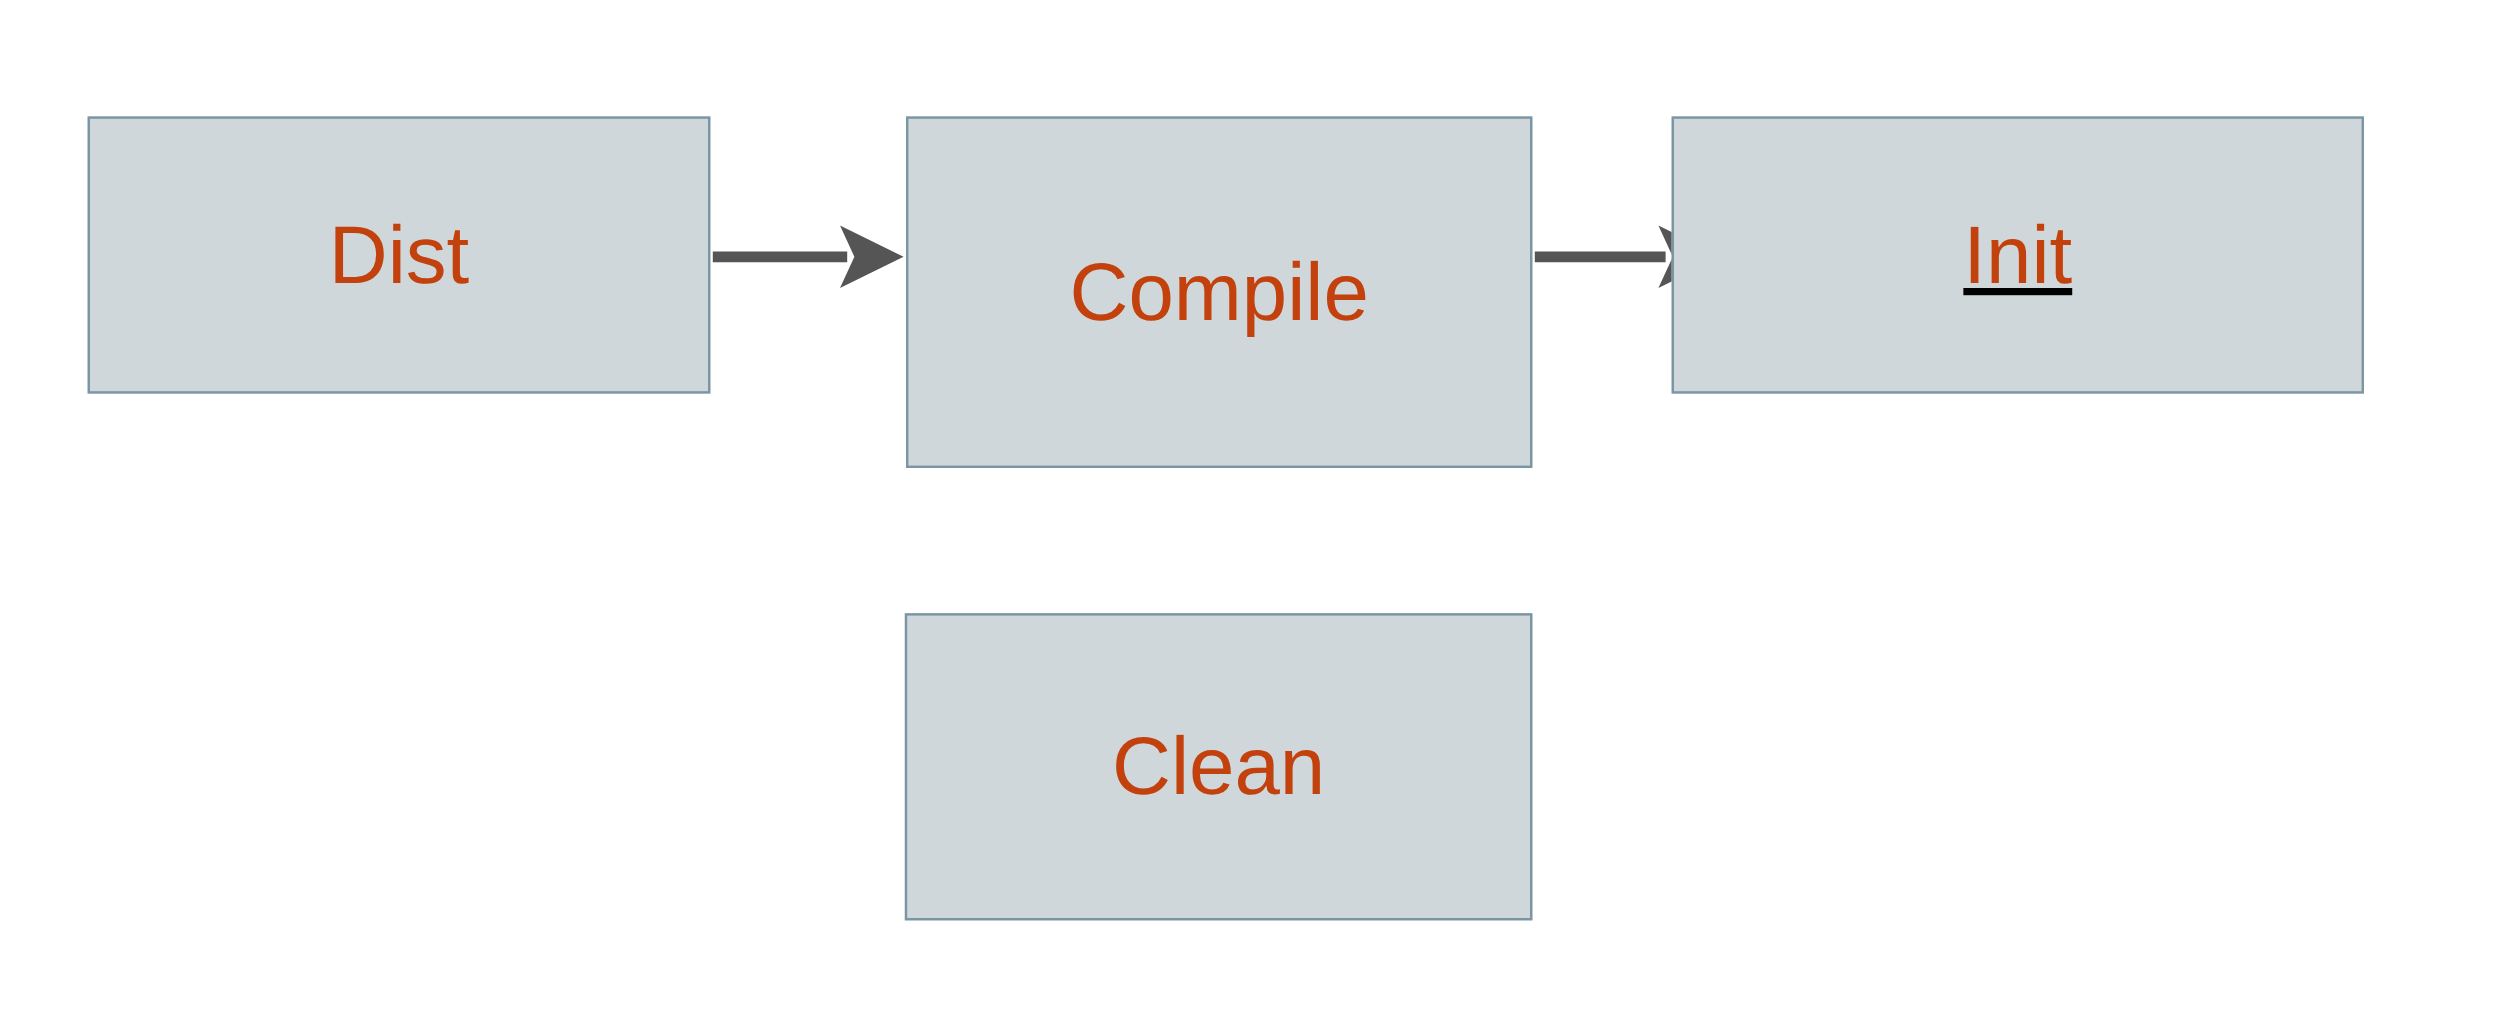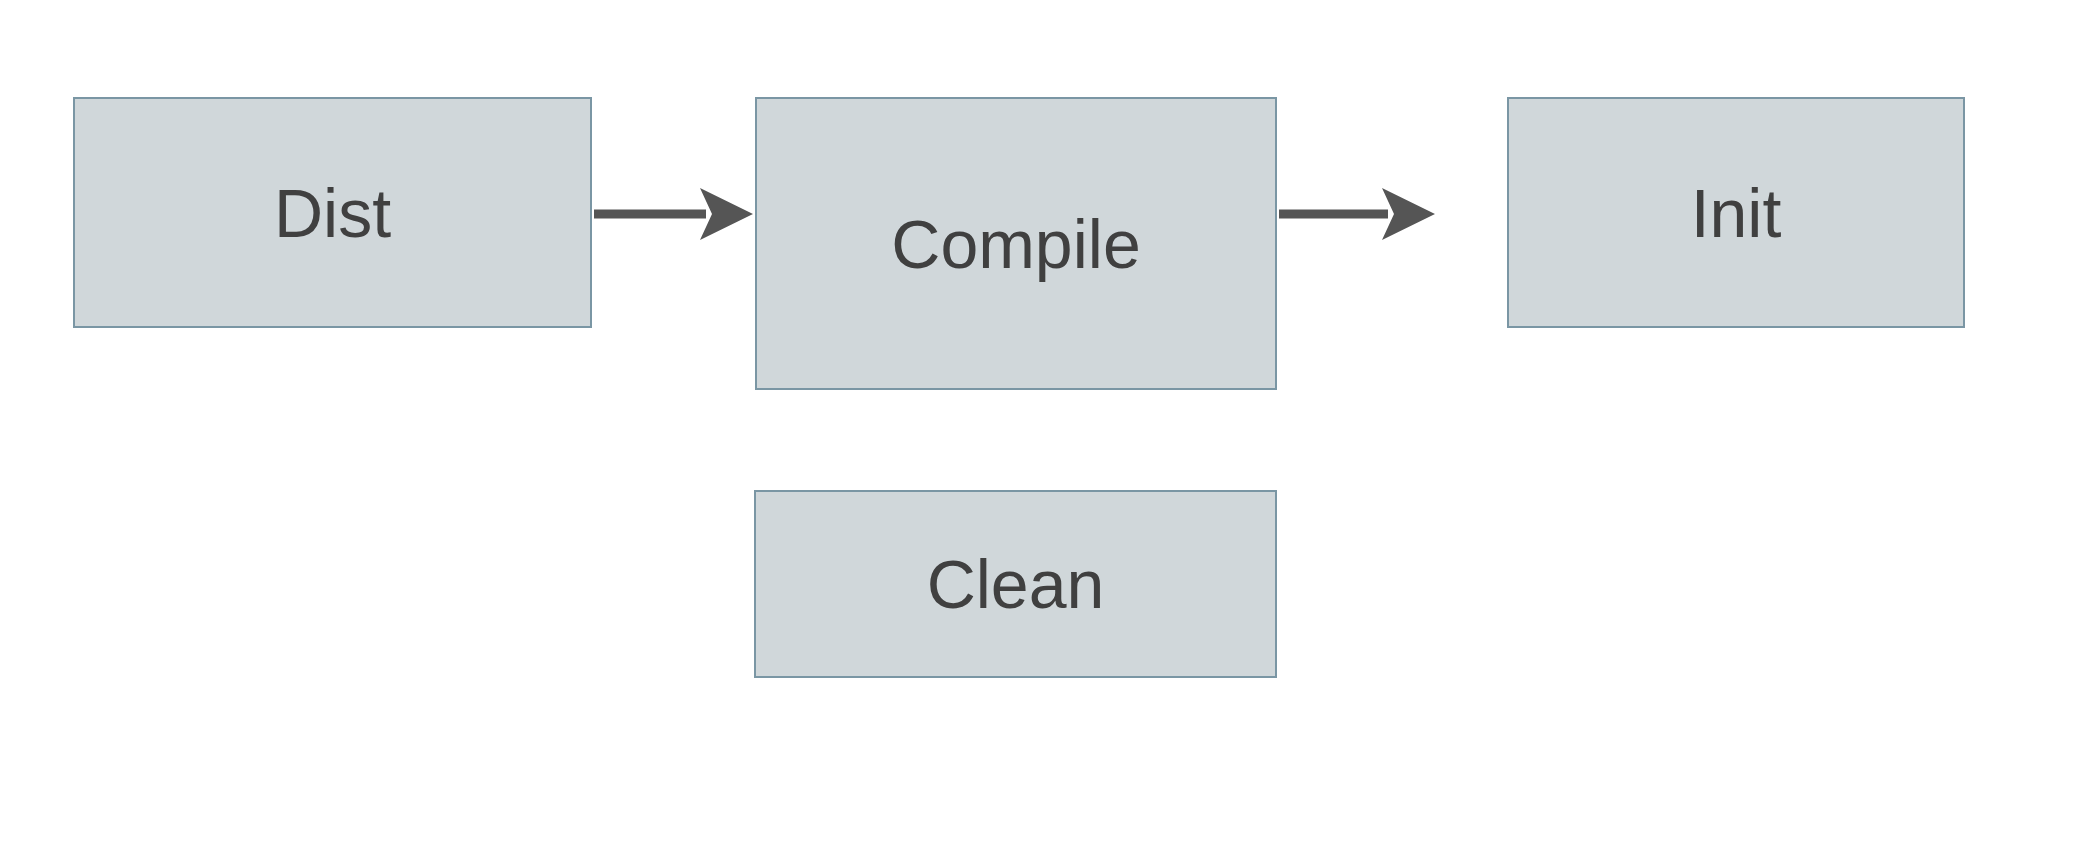--- a/index.html
+++ b/index.html
@@ -25,21 +25,21 @@
     border: 2px solid #7a96a4;
     display: flex;
     align-items: center;
     justify-content: center;
   }
   .node-label {
     font-family: "Liberation Sans", sans-serif;
     font-size: 68px;
     font-weight: 400;
     line-height: 1;
-    color: #404040;
+    color: #c2410c;
     letter-spacing: 0px;
     white-space: nowrap;
     user-select: none;
   }
   .edge-layer {
     position: absolute;
     left: 0;
     top: 0;
     width: 2078px;
     height: 848px;
@@ -72,21 +72,21 @@
   </svg>
 
   <div class="node" style="left:73px; top:97px; width:519px; height:231px;">
     <span class="node-label">Dist</span>
   </div>
 
   <div class="node" style="left:755px; top:97px; width:522px; height:293px;">
     <span class="node-label">Compile</span>
   </div>
 
-  <div class="node" style="left:1507px; top:97px; width:458px; height:231px;">
+  <div class="node" style="left:1393px; top:97px; width:577px; height:231px;text-decoration:underline;">
     <span class="node-label">Init</span>
   </div>
 
-  <div class="node" style="left:754px; top:490px; width:523px; height:188px;">
+  <div class="node" style="left:754px; top:511px; width:523px; height:256px;">
     <span class="node-label">Clean</span>
   </div>
 
 </div>
 
 </body></html>

